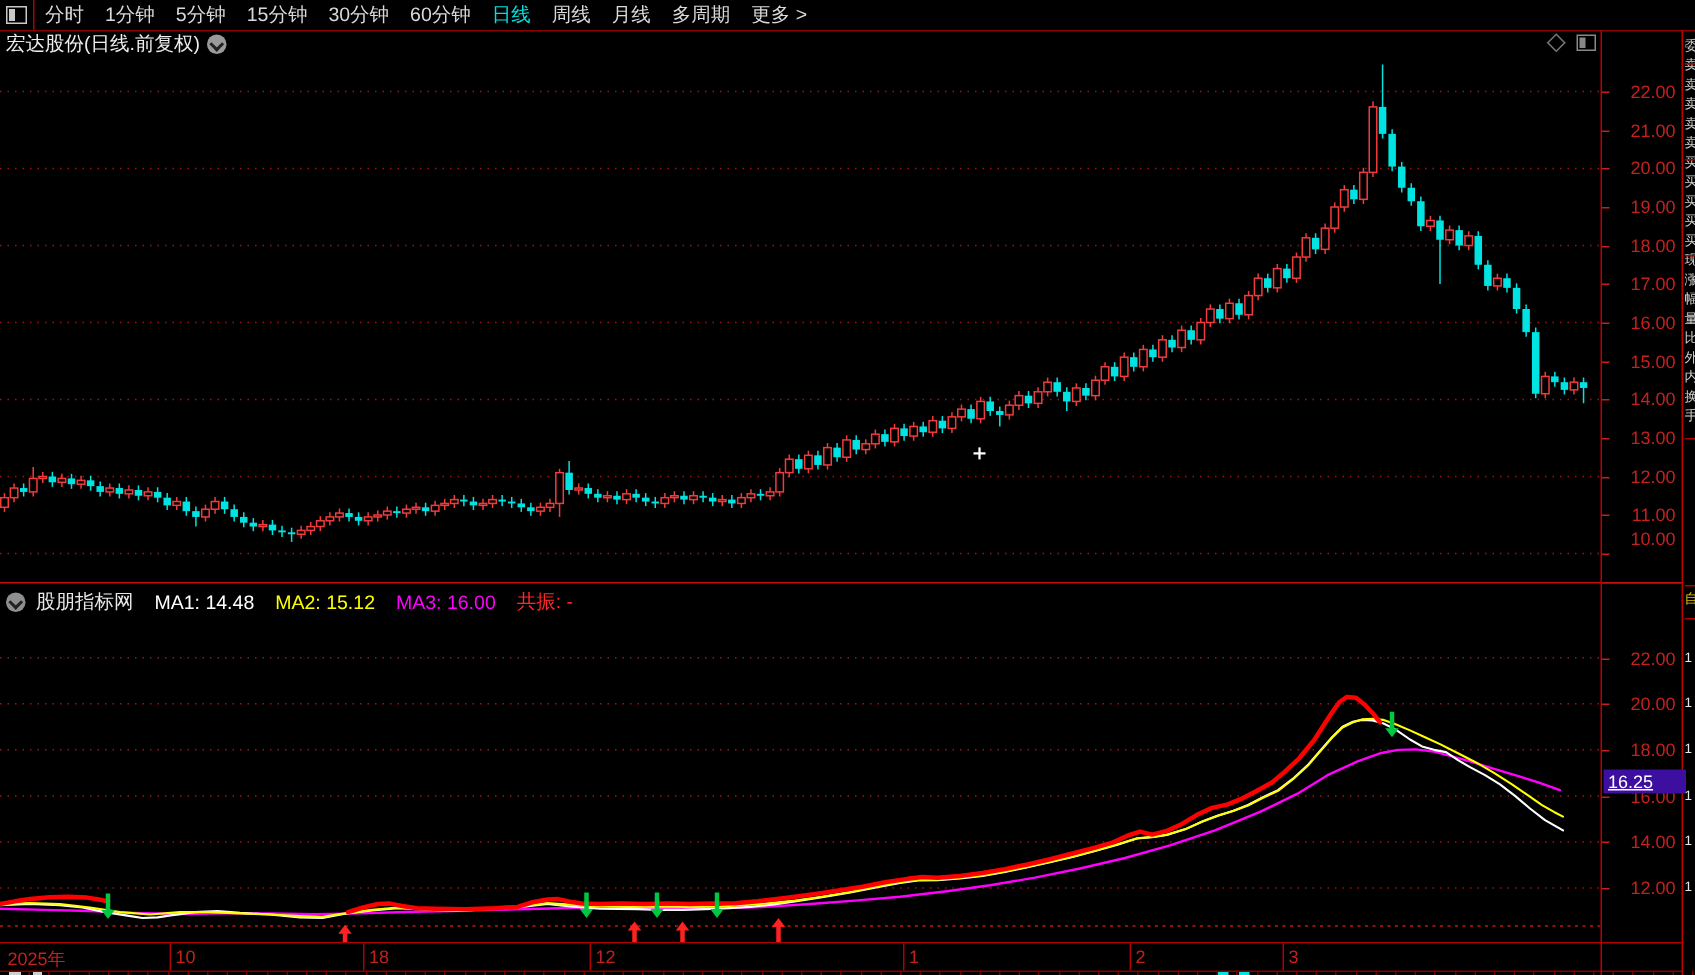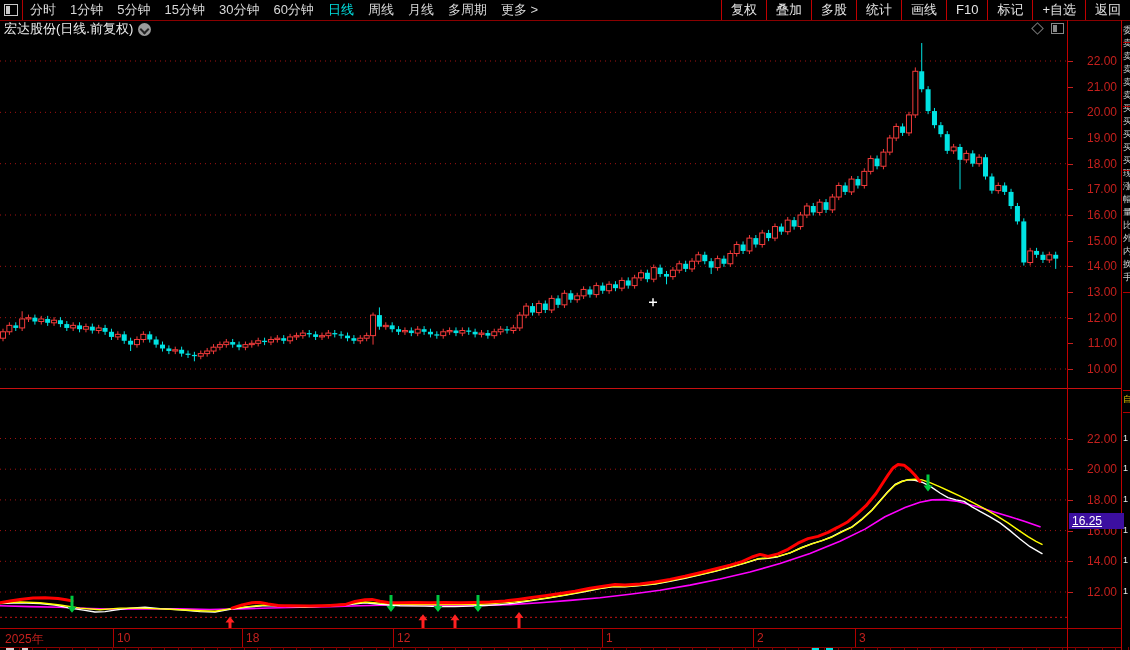--- a/index.html
+++ b/index.html
@@ -71,31 +71,20 @@
         <span class="tab">5分钟</span>
         <span class="tab">15分钟</span>
         <span class="tab">30分钟</span>
         <span class="tab">60分钟</span>
         <span class="tab active">日线</span>
         <span class="tab">周线</span>
         <span class="tab">月线</span>
         <span class="tab">多周期</span>
         <span class="tab">更多 &gt;</span>
       </div>
-    <div id="actions">
-        <span class="act">复权</span>
-        <span class="act">叠加</span>
-        <span class="act">多股</span>
-        <span class="act">统计</span>
-        <span class="act">画线</span>
-        <span class="act">F10</span>
-        <span class="act">标记</span>
-        <span class="act">+自选</span>
-        <span class="act">返回</span>
-      </div>
   </div>
 
   <div id="titlerow">
     <span style="padding-left:4px;">宏达股份(日线.前复权)</span>
     <span class="circbtn"></span>
   </div>
 
   <div id="corner-icons">
     <div id="diamond-ico"></div>
     <div id="panel-ico"></div>
@@ -772,20 +761,28 @@
       <g>
         <line x1="1055.7" y1="213.70638000000002" x2="1055.7" y2="230.9026" stroke="#00e3e3" stroke-width="1"></line>
         <rect x="1053.2" y="216.7863" width="5" height="3.8498999999999626" fill="#00e3e3"></rect>
       </g>
       <line x1="649" y1="264.26840000000004" x2="657" y2="264.26840000000004" stroke="#fff" stroke-width="1.5"></line>
       <line x1="653" y1="260.26840000000004" x2="653" y2="268.26840000000004" stroke="#fff" stroke-width="1.5"></line>
     </svg>
 
   <div id="sep-main"></div>
 
+  <div id="indhdr">
+    <span class="circbtn"></span>
+    <span class="indval">股朋指标网</span>
+  <span class="indval" style="color: rgb(255, 255, 255);">MA1: 14.48</span>
+      <span class="indval" style="color: rgb(255, 255, 0);">MA2: 15.12</span>
+      <span class="indval" style="color: rgb(255, 0, 255);">MA3: 16.00</span>
+      <span class="indval" style="color: rgb(255, 42, 42);">共振: -</span>
+    </div>
 
   <svg id="sub-chart" width="1067" height="215" style="left:0;top:413px;" viewBox="0 0 1067 215">
       <line x1="0" y1="25.5" x2="1067" y2="25.5" stroke="#a31212" stroke-width="1" stroke-dasharray="1,4"></line>
       <line x1="0" y1="56.2" x2="1067" y2="56.2" stroke="#a31212" stroke-width="1" stroke-dasharray="1,4"></line>
       <line x1="0" y1="86.9" x2="1067" y2="86.9" stroke="#a31212" stroke-width="1" stroke-dasharray="1,4"></line>
       <line x1="0" y1="117.6" x2="1067" y2="117.6" stroke="#a31212" stroke-width="1" stroke-dasharray="1,4"></line>
       <line x1="0" y1="148.3" x2="1067" y2="148.3" stroke="#a31212" stroke-width="1" stroke-dasharray="1,4"></line>
       <line x1="0" y1="179" x2="1067" y2="179" stroke="#a31212" stroke-width="1" stroke-dasharray="1,4"></line>
       <line x1="0" y1="204.32750000000001" x2="1067" y2="204.32750000000001" stroke="#c41414" stroke-width="1" stroke-dasharray="2,3"></line>
       <polyline points="0,192.8 30,193.6 60,194.3 90,195.6 120,196.3 150,195.9 180,195.9 210,196.5 240,195.9 270,195.0 300,194.3 330,193.6 360,192.8 390,192.0 420,192.0 450,192.5 480,192.5 510,191.6 540,189.7 570,187.4 600,184.8 630,181.3 660,177.2 690,172.1 720,166.0 750,159.0 780,150.6 810,140.6 840,128.3 865,116.1 885,103.8 905,94.6 920,89.2 932,86.9 944,86.6 956,88.1 968,91.2 980,94.6 995,99.2 1010,103.8 1025,108.4 1040,113.8" fill="none" stroke="#ff00ff" stroke-width="1.6" stroke-linejoin="round" stroke-linecap="round"></polyline>
@@ -932,21 +929,21 @@
       <div class="ylab" style="top: 213.67px;">15.00</div>
       <div class="ytick" style="top: 220.67px;"></div>
       <div class="ylab" style="top: 239.336px;">14.00</div>
       <div class="ytick" style="top: 246.336px;"></div>
       <div class="ylab" style="top: 265.002px;">13.00</div>
       <div class="ytick" style="top: 272.002px;"></div>
       <div class="ylab" style="top: 290.668px;">12.00</div>
       <div class="ytick" style="top: 297.668px;"></div>
       <div class="ylab" style="top: 316.334px;">11.00</div>
       <div class="ytick" style="top: 323.334px;"></div>
-      <div class="ylab" style="top: 342px;">10.00</div>
+      <div class="ylab" style="top: 332px;">10.00</div>
       <div class="ytick" style="top: 349px;"></div>
       <div class="ylab" style="top: 411.5px;">22.00</div>
       <div class="ytick" style="top: 418.5px;"></div>
       <div class="ylab" style="top: 442.2px;">20.00</div>
       <div class="ytick" style="top: 449.2px;"></div>
       <div class="ylab" style="top: 472.9px;">18.00</div>
       <div class="ytick" style="top: 479.9px;"></div>
       <div class="ylab" style="top: 503.6px;">16.00</div>
       <div class="ytick" style="top: 510.6px;"></div>
       <div class="ylab" style="top: 534.3px;">14.00</div>

